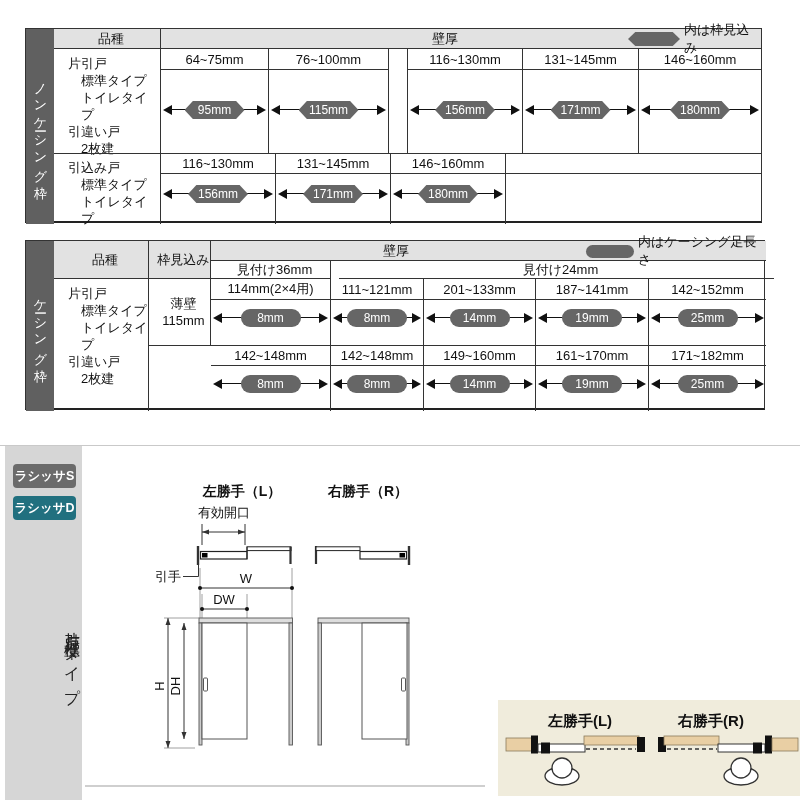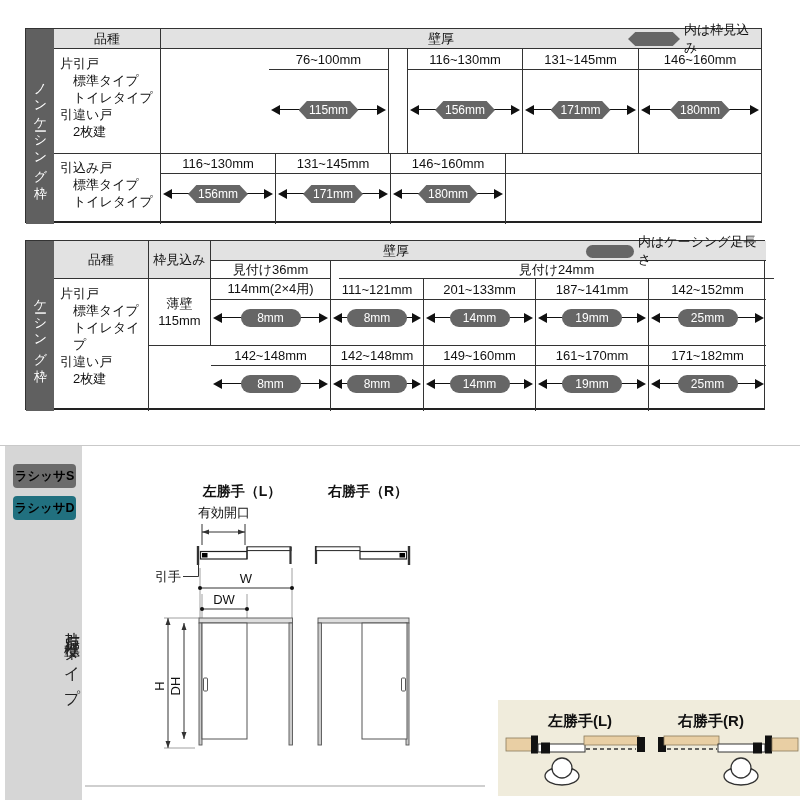--- a/index.html
+++ b/index.html
@@ -4,21 +4,21 @@
 <style>
   html,body{margin:0;padding:0;background:#fff;width:800px;height:800px;
     font-family:"Liberation Sans","DejaVu Sans",sans-serif;color:#111;}
   .abs{position:absolute;}
   
   .spec-table{position:absolute;border:1px solid #333;border-bottom:2px solid #222;background:#fff;box-sizing:border-box;}
   .side-bar{position:absolute;left:0;top:0;width:28px;background:#606060;color:#fff;
     display:flex;align-items:center;justify-content:center;
     writing-mode:vertical-rl;text-orientation:upright;font-size:13px;letter-spacing:2px;}
   .hdr{position:absolute;background:#e2e2e2;border-bottom:1px solid #333;box-sizing:border-box;}
-  .cell{position:absolute;box-sizing:border-box;font-size:13px;}
+  .cell{position:absolute;box-sizing:border-box;font-size:13px;padding-left:8px;}
   .cc{display:flex;align-items:center;justify-content:center;text-align:center;}
   .br{border-right:1px solid #333;}
   .bb{border-bottom:1px solid #333;}
   .bt{border-top:1px solid #333;}
   .prod{padding:6px 0 0 6px;line-height:17px;font-size:13px;}
   .prod .ind{padding-left:13px;}
   .rangelbl{position:absolute;left:0;right:0;top:0;height:20px;display:flex;align-items:center;justify-content:center;font-size:13px;}
   
   .dimarrow{position:absolute;left:2px;right:2px;height:18px;}
   .dimarrow .ln{position:absolute;left:2px;right:2px;top:8px;border-top:1.6px solid #111;}
@@ -27,21 +27,21 @@
   .dimarrow .ah.r{right:0;border-left:9px solid #111;}
   .marker{position:absolute;left:50%;top:0;transform:translateX(-50%);
     width:60px;height:18px;background:#666;color:#fff;font-size:12px;line-height:18px;text-align:center;}
   .hexa{clip-path:polygon(14% 0,86% 0,100% 50%,86% 100%,14% 100%,0 50%);}
   .pilla{border-radius:9px;}
   .notehex{position:absolute;background:#666;}
   .notetext{position:absolute;font-size:13px;display:flex;align-items:center;}
   
   .bottom-divider{position:absolute;left:0;top:445px;width:800px;border-top:1px solid #c9c9c9;}
   .left-rail{position:absolute;left:5px;top:446px;width:77px;height:354px;background:#d6d6d6;}
-  .badge{position:absolute;left:8px;width:63px;height:24px;border-radius:4px;color:#000000;
+  .badge{position:absolute;left:8px;width:63px;height:24px;border-radius:4px;color:#ffffff;
     font-size:12.5px;font-weight:bold;display:flex;align-items:center;justify-content:center;}
   .rail-vtext{position:absolute;left:0;top:112px;width:77px;height:200px;display:flex;justify-content:center;
     writing-mode:vertical-rl;text-orientation:upright;font-size:16px;letter-spacing:3px;color:#222;}
   .hand-box{position:absolute;left:488px;top:700px;width:308px;height:96px;background:#f0ecdc;margin-left:10px;}
   svg text{font-family:"Liberation Sans","DejaVu Sans",sans-serif;}
 </style>
 </head>
 <body>
 
 <div class="spec-table" style="left:25px;top:28px;width:737px;height:195px;">
@@ -58,20 +58,29 @@
   <div class="cell br" style="left:28px;top:20px;width:107px;height:104px;">
     <div class="prod">
       <div>片引戸</div>
       <div class="ind">標準タイプ</div>
       <div class="ind">トイレタイプ</div>
       <div>引違い戸</div>
       <div class="ind">2枚建</div>
     </div>
   </div>
 
+  <div class="cell br" style="left:135px;top:20px;width:108px;height:104px;">
+    <div class="rangelbl bb">64~75mm</div>
+    <div class="dimarrow" style="top:52px;">
+        <div class="ln"></div>
+        <div class="ah l"></div>
+        <div class="ah r"></div>
+      <div class="marker hexa">95mm</div>
+      </div>
+  </div>
   <div class="cell br" style="left:243px;top:20px;width:120px;height:104px;">
     <div class="rangelbl bb">76~100mm</div>
     <div class="dimarrow" style="top:52px;">
         <div class="ln"></div>
         <div class="ah l"></div>
         <div class="ah r"></div>
       <div class="marker hexa">115mm</div>
       </div>
   </div>
   <div class="cell br" style="left:363px;top:20px;width:19px;height:104px;"></div>

